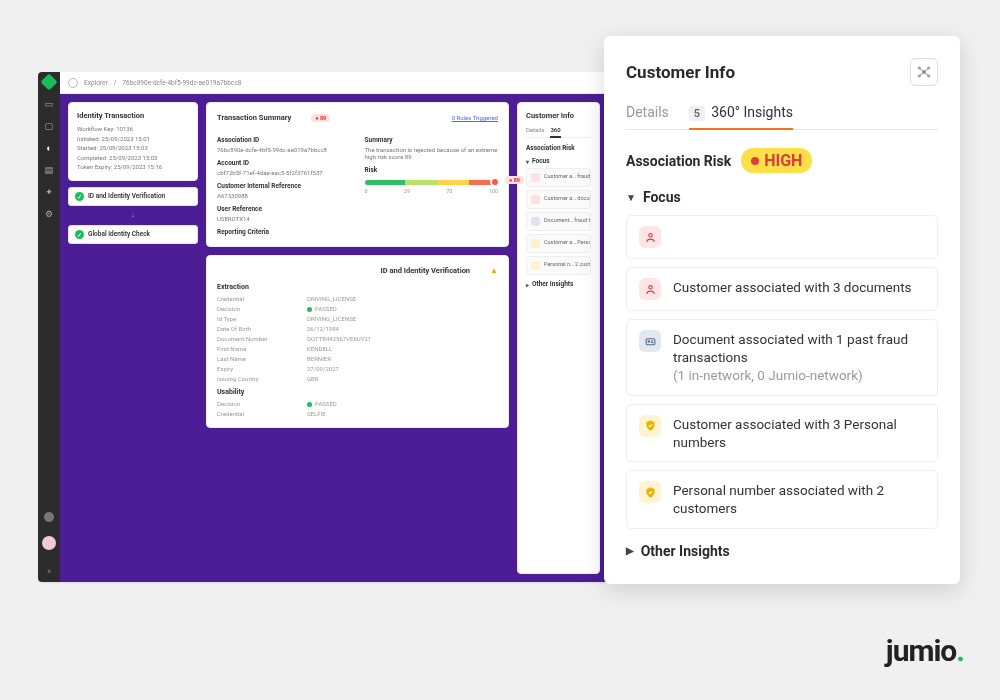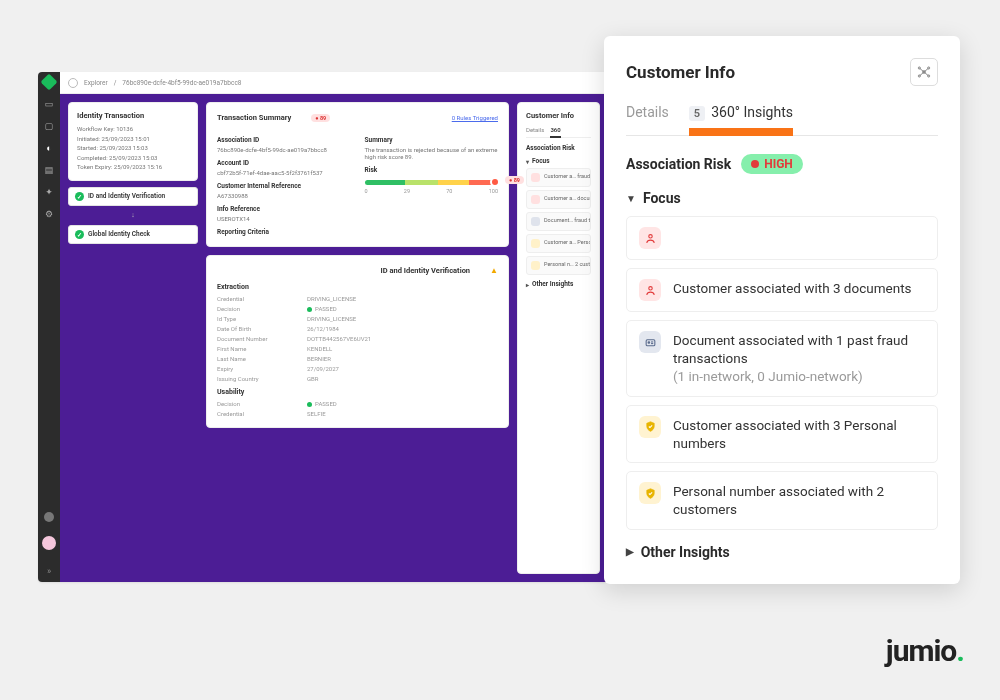--- a/index.html
+++ b/index.html
@@ -68,25 +68,25 @@
   .sq.yel{background:#fff1c9;}
 
   
   .float-card{position:absolute;top:36px;right:40px;width:356px;height:548px;background:#fff;border-radius:6px;box-shadow:0 6px 24px rgba(0,0,0,.14);padding:22px 22px 16px;font-size:14px;color:#2a2a2a;}
   .fc-hd{display:flex;align-items:center;justify-content:space-between;margin-bottom:18px;}
   .fc-title{font-size:17px;font-weight:700;}
   .graph-btn{width:28px;height:28px;border:1px solid #ddd;border-radius:5px;display:flex;align-items:center;justify-content:center;color:#888;}
   .graph-btn svg{width:16px;height:16px;stroke:#888;}
   .fc-tabs{display:flex;gap:20px;border-bottom:1px solid #e6e6e6;margin-bottom:18px;}
   .fc-tab{color:#9a9a9a;padding-bottom:8px;cursor:pointer;font-size:14px;}
-  .fc-tab.active{color:#333;border-bottom:8px solid #f97316;margin-bottom:-1px;}
+  .fc-tab.active{color:#333;border-bottom:2px solid #f97316;margin-bottom:-1px;}
   .cnt-badge{background:#eef0f4;color:#666;border-radius:3px;padding:1px 5px;font-size:11px;margin-right:6px;font-weight:600;}
   .assoc-row{display:flex;align-items:center;gap:10px;margin-bottom:16px;}
   .assoc-lbl{font-weight:700;font-size:14px;}
-  .high-pill{display:inline-flex;align-items:center;gap:5px;background:#86efac;color:#e23b3b;border-radius:12px;padding:3px 10px;font-weight:700;font-size:12px;}
+  .high-pill{display:inline-flex;align-items:center;gap:5px;background:#fde047;color:#e23b3b;border-radius:12px;padding:3px 10px;font-weight:700;font-size:16px;}
   .high-dot{width:8px;height:8px;border-radius:50%;background:#e23b3b;}
   .sec-row{display:flex;align-items:center;gap:7px;font-weight:700;margin:8px 0 10px;cursor:pointer;}
   .sec-row .caret{font-size:10px;color:#444;}
   .ins-list{display:flex;flex-direction:column;gap:8px;}
   .ins{display:flex;gap:12px;align-items:flex-start;border:1px solid #eee;border-radius:5px;padding:10px 12px;}
   .ibox{width:22px;height:22px;border-radius:6px;flex-shrink:0;display:flex;align-items:center;justify-content:center;}
   .ibox.red{background:#ffe5e5;}
   .ibox.gray{background:#e3e7ef;}
   .ibox.yel{background:#fff3d1;}
   .ibox svg{width:13px;height:13px;}
@@ -153,21 +153,21 @@
             <span class="rules-link">0 Rules Triggered</span>
           </div>
           <div class="two-col">
             <div class="tc">
               <div class="lbl">Association ID</div>
               <div class="val">76bc890e-dcfe-4bf5-99dc-ae019a7bbcc8</div>
               <div class="lbl">Account ID</div>
               <div class="val">cbf72b5f-71ef-4dae-aac5-5f2f3761f537</div>
               <div class="lbl">Customer Internal Reference</div>
               <div class="val">A67330988</div>
-              <div class="lbl">Info Reference</div>
+              <div class="lbl">User Reference</div>
               <div class="val">USEROTX14</div>
               <div class="lbl">Reporting Criteria</div>
             </div>
             <div class="tc">
               <div class="lbl">Summary</div>
               <div class="val">The transaction is rejected because of an extreme high risk score 89.</div>
               <div class="lbl">Risk</div>
               <div style="position:relative;">
                 <div class="risk-bar">
                     <div class="risk-dot"></div>

